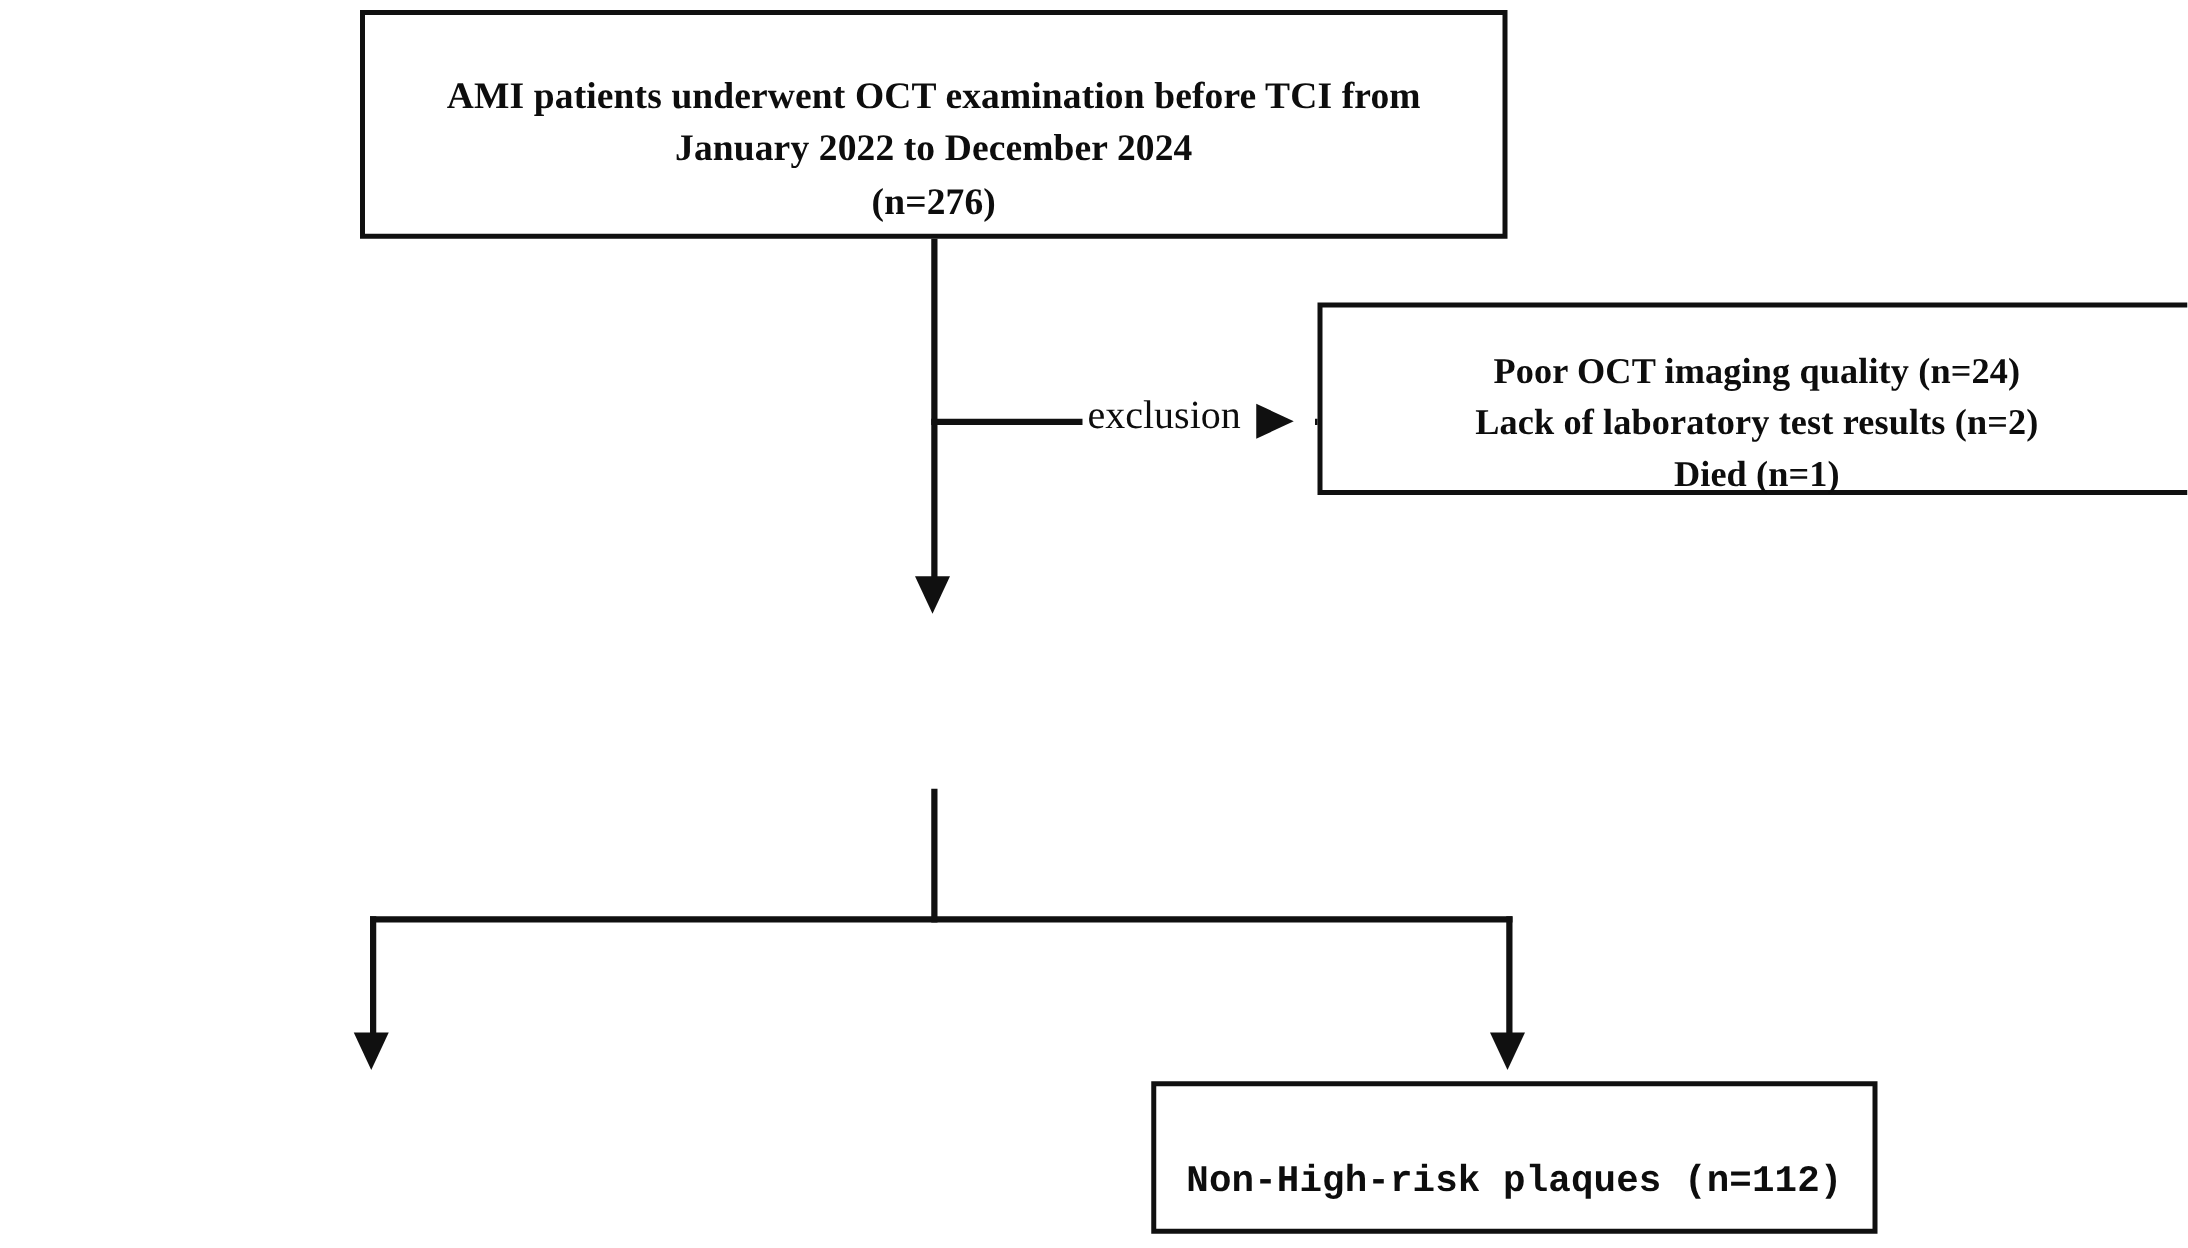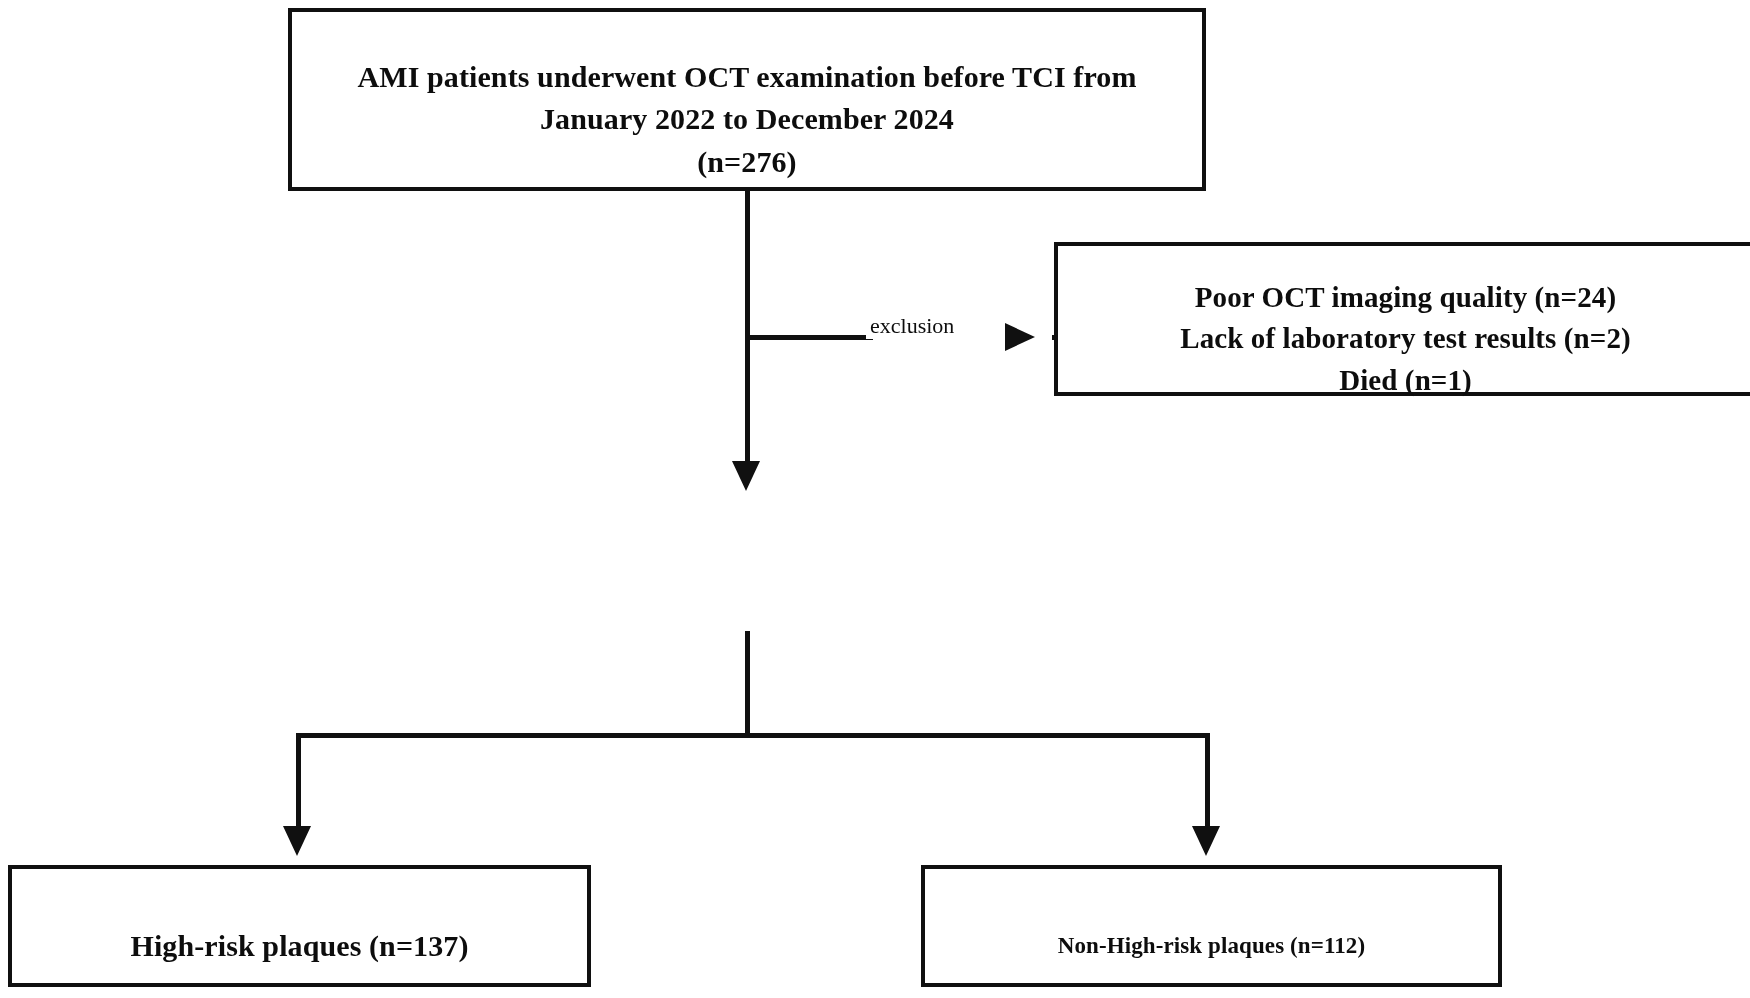--- a/index.html
+++ b/index.html
@@ -53,21 +53,21 @@
   #box-suitable .box-text { font-size: 30px; }
 
   #box-highrisk {
     left: 8px; top: 865px; width: 583px; height: 122px;
   }
   #box-highrisk .box-text { font-size: 30px; }
 
   #box-nonhighrisk {
     left: 921px; top: 865px; width: 581px; height: 122px;
   }
-  #box-nonhighrisk .box-text { font-size: 23px; }
+  #box-nonhighrisk .box-text { font-size: 30px; font-family: Liberation Mono, monospace; }
 
   
   .vline {
     position: absolute;
     width: 5px;
     background: #101010;
   }
   .hline {
     position: absolute;
     height: 5px;
@@ -95,21 +95,21 @@
   #arrow-main { left: 732px; top: 461px; }
 
   
   #stem-exclusion-h-left  { left: 745px; top: 335px; width: 128px; }
   #stem-exclusion-h-right { left: 1052px; top: 335px; width: 125px; }
   #arrow-exclusion { left: 1005px; top: 323px; }
 
   #label-exclusion {
     position: absolute;
     left: 866px; top: 313px;
-    font-size: 22px;
+    font-size: 32px;
     color: #0d0d0d;
     background: #ffffff;
     padding: 0 4px;
     white-space: nowrap;
     font-family: "Liberation Serif", "DejaVu Serif", serif;
   }
 
   
   #stem-split       { left: 745px; top: 631px; height: 107px; }
   #split-h          { left: 296px; top: 733px; width: 914px; }
@@ -146,21 +146,18 @@
 
   <div class="vline" id="stem-split"></div>
   <div class="hline" id="split-h"></div>
 
   <div class="vline" id="branch-left-v"></div>
   <div class="arrowhead-down" id="arrow-left"></div>
 
   <div class="vline" id="branch-right-v"></div>
   <div class="arrowhead-down" id="arrow-right"></div>
 
-  <div class="box" id="box-highrisk">
-    <div class="box-text">High-risk plaques  (n=137)</div>
-  </div>
 
   <div class="box" id="box-nonhighrisk">
     <div class="box-text">Non-High-risk plaques  (n=112)</div>
   </div>
 
 </div>
 
 </body></html>

